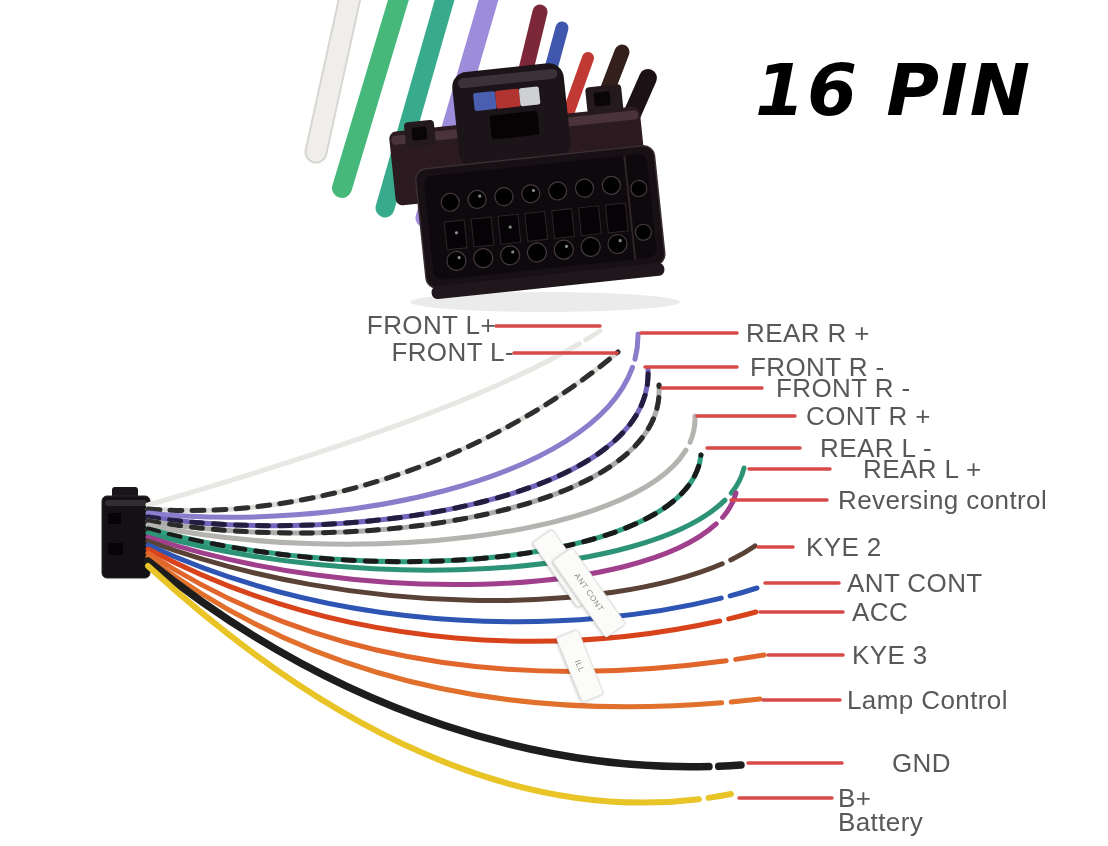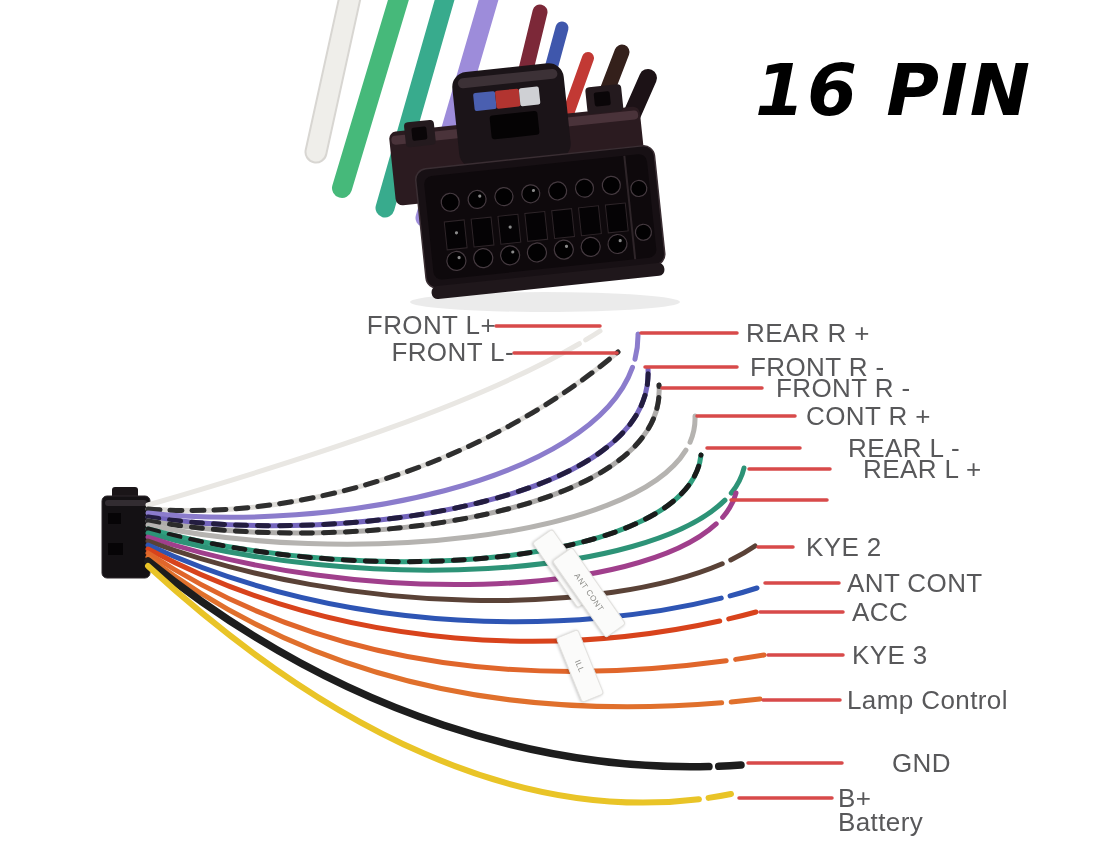--- a/index.html
+++ b/index.html
@@ -185,22 +185,23 @@
   <div class="tag" style="left:545px;top:654px;width:68px;height:22px;transform:rotate(68deg);">ILL</div>
 
   <div id="title">16 PIN</div>
 
   <div class="lbl right-align" style="right:612px;top:313px;">FRONT L+</div>
   <div class="lbl right-align" style="right:594px;top:340px;">FRONT L-</div>
   <div class="lbl" style="left:746px;top:321px;">REAR R +</div>
   <div class="lbl" style="left:750px;top:355px;">FRONT R -</div>
   <div class="lbl" style="left:776px;top:376px;">FRONT R -</div>
   <div class="lbl" style="left:806px;top:404px;">CONT R +</div>
-  <div class="lbl" style="left:848px;top:436px;">REAR L -</div>
+  <div class="lbl" style="left:820px;top:436px;">REAR L -</div>
   <div class="lbl" style="left:843px;top:457px;margin-left:20px;">REAR L +</div>
+  <div class="lbl" style="left:838px;top:488px;">Reversing control</div>
   <div class="lbl" style="left:806px;top:535px;">KYE 2</div>
   <div class="lbl" style="left:847px;top:571px;">ANT CONT</div>
   <div class="lbl" style="left:852px;top:600px;text-align:center;">ACC</div>
   <div class="lbl" style="left:852px;top:643px;">KYE 3</div>
   <div class="lbl" style="left:847px;top:688px;">Lamp Control</div>
   <div class="lbl" style="left:892px;top:751px;">GND</div>
   <div class="lbl" style="left:838px;top:786px;">
     <div>B+</div>
     <div>Battery</div>
   </div>

